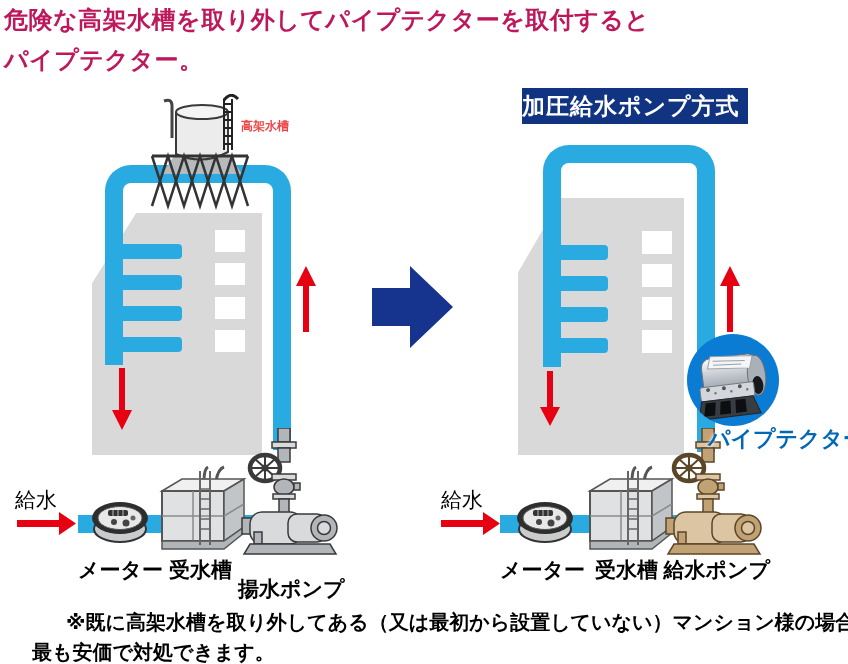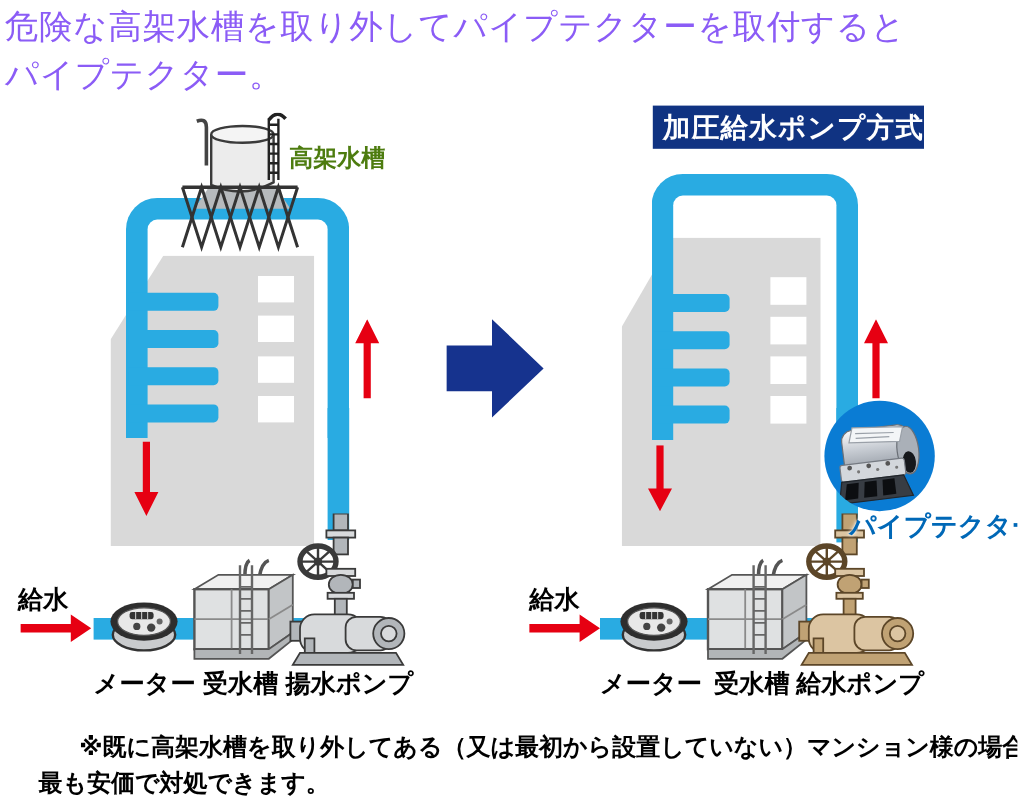--- a/index.html
+++ b/index.html
@@ -1,30 +1,30 @@
 <!DOCTYPE html>
 <html><head>
 <meta charset="utf-8">
 <style>
   html,body{margin:0;padding:0;background:#fff;}
   #canvas{position:relative;width:848px;height:664px;background:#fff;overflow:hidden;
           font-family:"Liberation Sans","DejaVu Sans",sans-serif;}
   .layer{position:absolute;inset:0;}
   .abs{position:absolute;}
-  .title-line{position:absolute;left:4px;font-size:28px;font-weight:400;color:#8b5cf6;letter-spacing:0.5px;white-space:nowrap;}
+  .title-line{position:absolute;left:4px;font-size:24px;font-weight:700;color:#be185d;letter-spacing:0.5px;white-space:nowrap;}
   .building{position:absolute;background:#d9d9d9;clip-path:polygon(0 29%,26% 0,100% 0,100% 100%,0 100%);}
   .window{position:absolute;width:30px;background:#fff;}
   .pipe-loop{position:absolute;box-sizing:border-box;border:18px solid #29abe2;border-bottom:none;border-radius:26px 26px 0 0;}
   .pipe-seg{position:absolute;background:#29abe2;}
   .branch{position:absolute;height:15px;background:#29abe2;border-radius:0 4px 4px 0;}
   .equip-label{position:absolute;top:556px;font-size:21px;font-weight:bold;color:#000;text-align:right;white-space:nowrap;}
-  .supply-label{position:absolute;font-size:21px;font-weight:bold;color:#000;white-space:nowrap;}
-  .tank-label{position:absolute;font-size:20px;font-weight:bold;color:#4d7c0f;white-space:nowrap;}
-  .banner{position:absolute;left:544px;top:88px;width:226px;height:36px;background:#103382;color:#fff;
-          font-size:23px;font-weight:bold;text-align:right;line-height:36px;letter-spacing:1px;}
+  .supply-label{position:absolute;font-size:21px;font-weight:normal;color:#000;white-space:nowrap;}
+  .tank-label{position:absolute;font-size:12px;font-weight:bold;color:#ef4444;white-space:nowrap;}
+  .banner{position:absolute;left:522px;top:88px;width:226px;height:36px;background:#103382;color:#fff;
+          font-size:23px;font-weight:bold;text-align:left;line-height:36px;letter-spacing:1px;}
   .badge{position:absolute;left:687px;top:334px;width:92px;height:92px;border-radius:50%;background:#0a7cd4;overflow:hidden;}
   .ptx-label{position:absolute;left:708px;top:424px;font-size:22px;font-weight:800;color:#0068b7;white-space:nowrap;
              text-shadow:0 0 2px #fff,0 0 4px #fff;}
   .footnote-line{position:absolute;font-size:20px;font-weight:bold;color:#000;white-space:nowrap;}
   .pump{--body:#d8dadc;--accent:#b2b6ba;--line:#3a3a3a;}
   .pump.tan{--body:#dcc5a2;--accent:#c0a274;--line:#5c4628;}
   svg{display:block;}
 </style>
 </head>
 <body>
@@ -142,21 +142,21 @@
         <rect x="48" y="86" width="38" height="28" rx="9" style="fill:var(--body);stroke:var(--line)"></rect>
         <circle cx="84" cy="100" r="13" style="fill:var(--accent);stroke:var(--line)"></circle>
         <circle cx="84" cy="100" r="6.5" style="fill:var(--body);stroke:var(--line)"></circle>
         <polygon points="14,104 22,104 22,116 14,116" style="fill:var(--accent);stroke:var(--line)"></polygon>
         <polygon points="10,116 90,116 96,126 4,126" style="fill:var(--accent);stroke:var(--line)"></polygon>
       </g>
     </svg>
 
     <div class="equip-label" style="left:78px;width:76px;">メーター</div>
     <div class="equip-label" style="left:156px;width:76px;">受水槽</div>
-    <div class="equip-label" style="left:238px;width:104px;">揚水ポンプ</div>
+    <div class="equip-label" style="left:238px;width:104px;margin-top:19px;">揚水ポンプ</div>
   </div>
 
   <svg class="abs" style="left:372px;top:262px;" width="85" height="90" viewBox="0 0 85 90">
     <polygon points="0,26 38,26 38,4 81,45 38,86 38,64 0,64" fill="#16338e"></polygon>
   </svg>
 
   <div class="layer">
 
     <div class="banner">加圧給水ポンプ方式</div>
 

